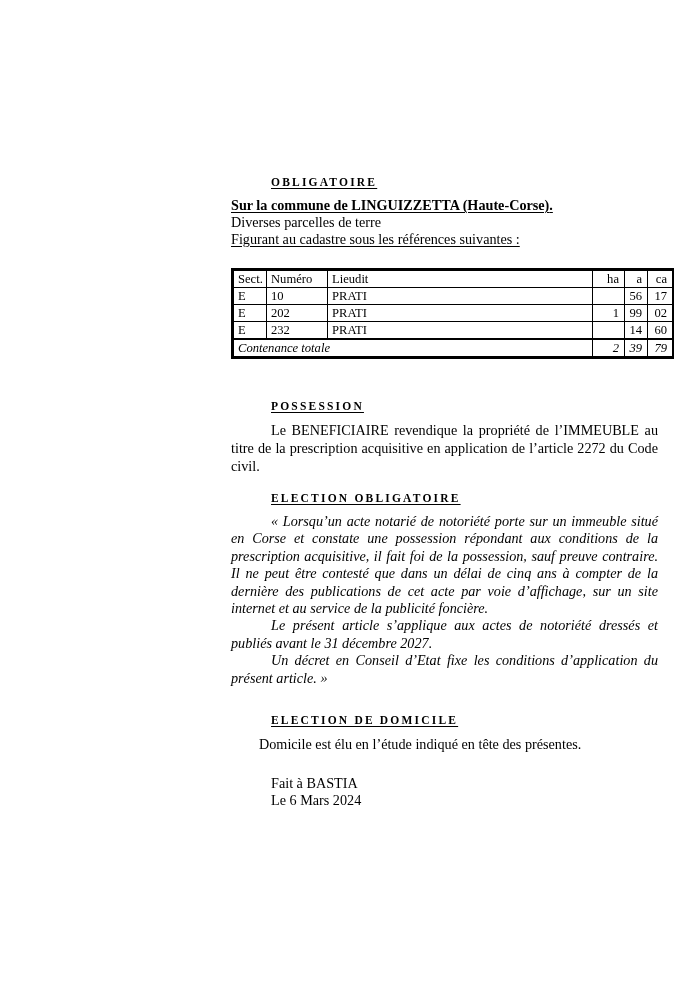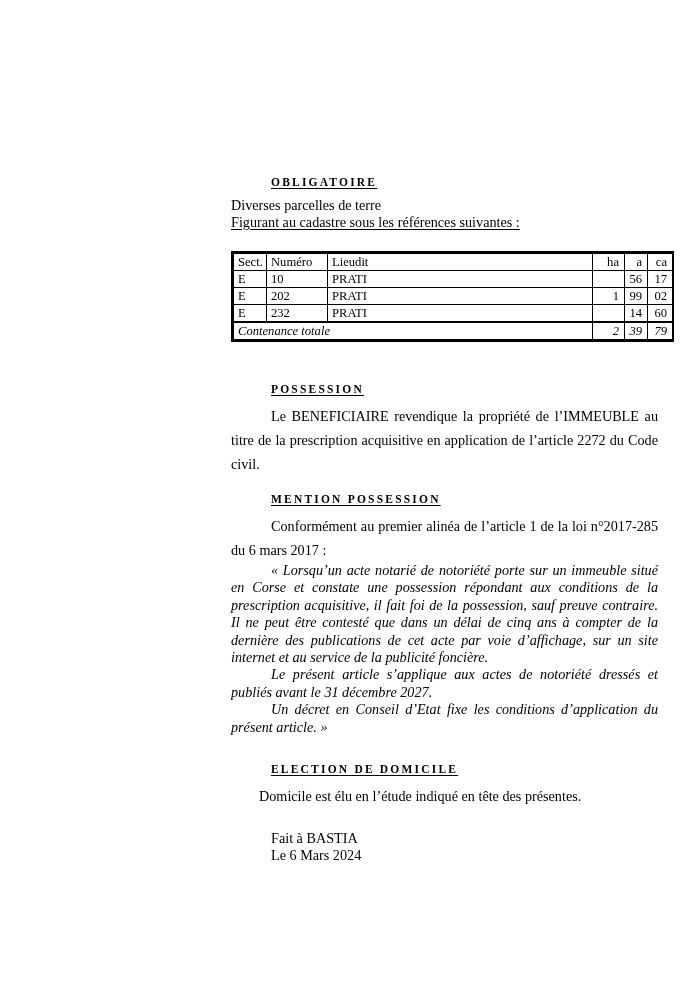--- a/index.html
+++ b/index.html
@@ -66,21 +66,21 @@
   }
   .line.ul {
     text-decoration: underline;
     text-underline-offset: 2px;
   }
   .line.indent { margin-left: 40px; }
 
   
   .para {
     font-size: 14.2px;
-    line-height: 24px;
+    line-height: 18px;
     text-align: justify;
     text-justify: inter-word;
     margin: 0;
     text-indent: 40px;
     hyphens: none;
   }
   .para.no-indent { text-indent: 0; }
   .para.italic {
     font-style: italic;
   }
@@ -142,20 +142,21 @@
 </head>
 <body>
 
 <div class="page">
   <div class="content">
 
     <div class="section-heading heading-gap-1"><span class="ul">OBLIGATOIRE</span></div>
 
     <div class="sp-sm"></div>
 
+    <p class="line bold-ul"><span>Sur la commune de LINGUIZZETTA (Haute-Corse)</span><span>.</span></p>
 
     <p class="line">Diverses parcelles de terre</p>
 
     <p class="line ul">Figurant au cadastre sous les références suivantes :</p>
 
     <div style="margin-top:20px;">
       <div class="table-wrap">
         <table class="parcel-table">
           <colgroup>
             <col class="col-sect">
@@ -210,25 +211,24 @@
         </table>
       </div>
     </div>
 
     <div class="section-heading" style="margin-top:37px;"><span class="ul">POSSESSION</span></div>
 
     <div class="sp-sm"></div>
 
     <p class="para">Le BENEFICIAIRE revendique la propriété de l’IMMEUBLE au titre de la prescription acquisitive en application de l’article 2272 du Code civil.</p>
 
-    <div class="section-heading heading-gap-3"><span class="ul">MENTION POSSESSION</span></div>
-
-    <div class="sp-sm"></div>
-
-    <p class="para">Conformément au premier alinéa de l’article 1 de la loi n°2017-285 du 6 mars 2017 :</p>
+    <div class="section-heading heading-gap-3"><span class="ul">ELECTION OBLIGATOIRE</span></div>
+
+    <div class="sp-sm"></div>
+
 
     <p class="para italic tight">« Lorsqu’un acte notarié de notoriété porte sur un immeuble situé en Corse et constate une possession répondant aux conditions de la prescription acquisitive, il fait foi de la possession, sauf preuve contraire. Il ne peut être contesté que dans un délai de cinq ans à compter de la dernière des publications de cet acte par voie d’affichage, sur un site internet et au service de la publicité foncière.</p>
     <p class="para italic tight">Le présent article s’applique aux actes de notoriété dressés et publiés avant le 31 décembre 2027.</p>
     <p class="para italic tight">Un décret en Conseil d’Etat fixe les conditions d’application du présent article. »</p>
 
     <div class="section-heading heading-gap-4"><span class="ul">ELECTION DE DOMICILE</span></div>
 
     <div class="sp-sm"></div>
 
     <p class="para no-indent" style="margin-left:28px;">Domicile est élu en l’étude indiqué en tête des présentes.</p>

